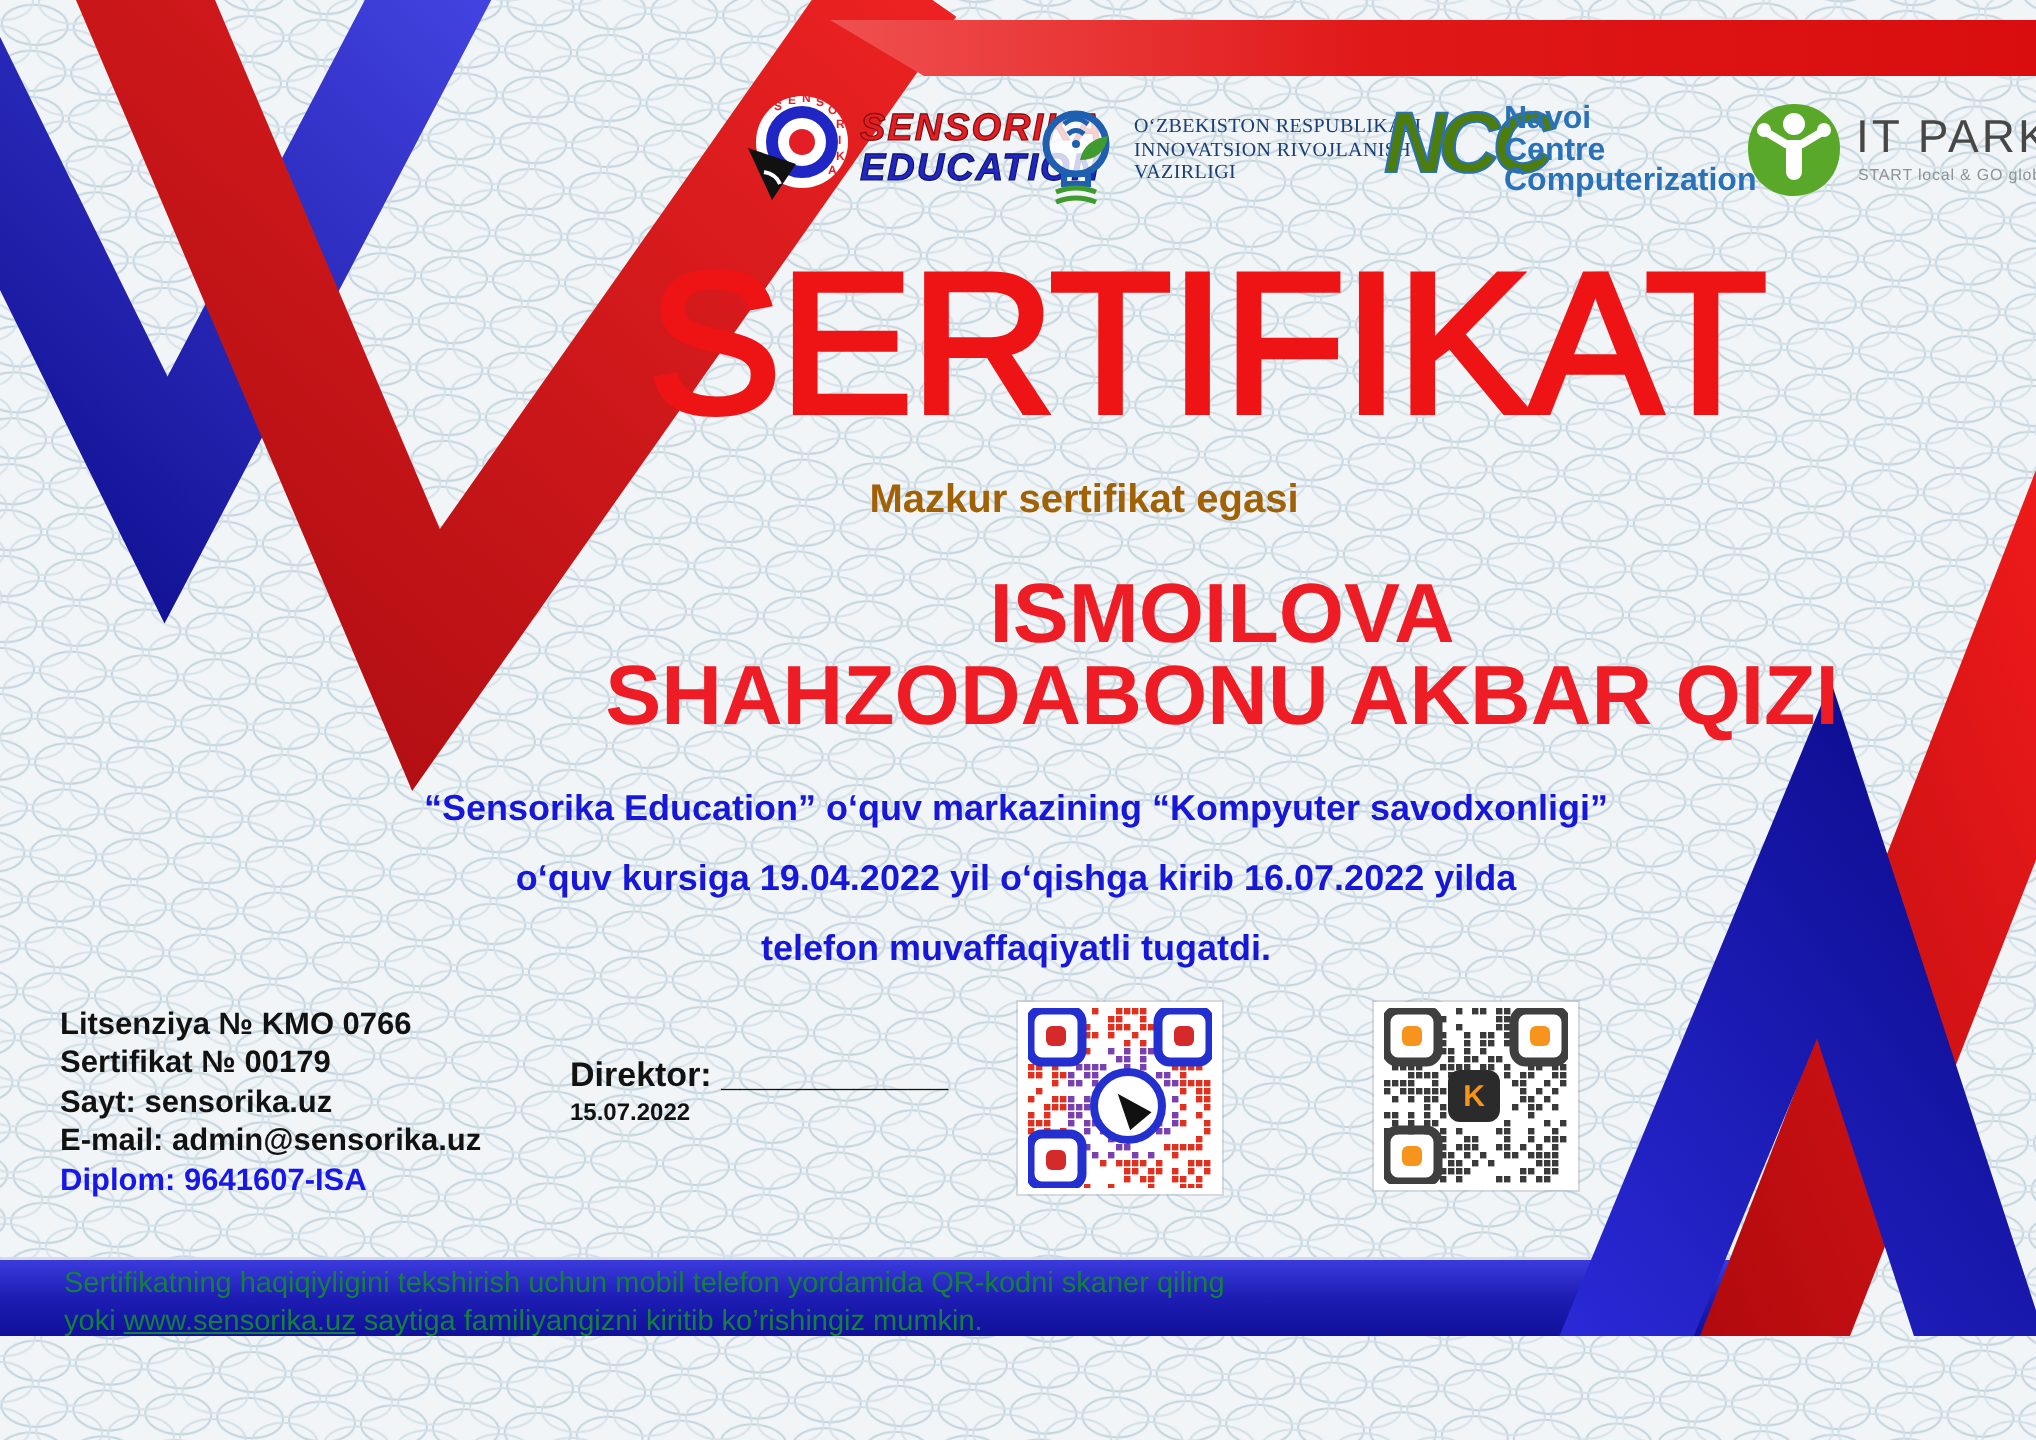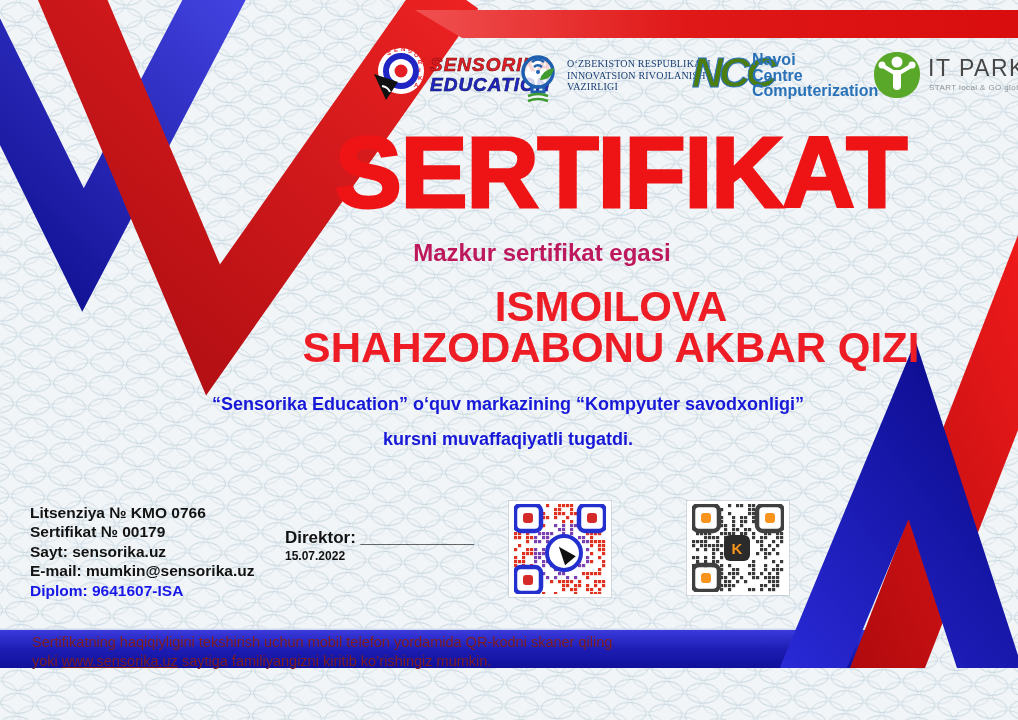--- a/index.html
+++ b/index.html
@@ -22,24 +22,24 @@
   .ministry-text{left:567px;top:58px;font-family:"Liberation Serif","DejaVu Serif",serif;
     font-weight:normal;font-size:10px;line-height:11.5px;color:#1a3e73;letter-spacing:.2px;white-space:nowrap;}
   .ncc-abbr{left:692px;top:50px;font-size:43px;font-weight:bold;font-style:italic;
     color:#4d7c0f;letter-spacing:-4px;line-height:44px;-webkit-text-stroke:1px #2a72b8;}
   .ncc-text{left:752px;top:52px;font-size:16px;font-weight:bold;line-height:15.5px;color:#2a72b8;white-space:nowrap;}
   .itpark-icon{left:872px;top:50px;width:50px;height:50px;}
   .itpark-name{left:928px;top:55px;font-size:23px;color:#474747;letter-spacing:1.5px;white-space:nowrap;}
   .itpark-tag{left:929px;top:83px;font-size:8px;color:#8d9296;letter-spacing:.4px;white-space:nowrap;}
 
   
-  .title{left:335px;top:122px;font-size:100px;font-weight:bold;letter-spacing:-1px;
+  .title{left:324px;top:122px;font-size:100px;font-weight:normal;letter-spacing:-1px;
     color:#ee1416;line-height:100px;white-space:nowrap;-webkit-text-stroke:3px #ee1416;}
-  .subtitle{left:542px;top:239px;transform:translateX(-50%);font-size:24px;font-weight:bold;
-    color:#be185d;white-space:nowrap;}
+  .subtitle{left:542px;top:239px;transform:translateX(-50%);font-size:20px;font-weight:bold;
+    color:#a16207;white-space:nowrap;}
   .holder{left:590px;top:286px;transform:translateX(-50%);text-align:center;
     font-size:42px;font-weight:bold;color:#ee1c24;line-height:41px;white-space:nowrap;margin-left:21px;}
   .body-text{left:508px;top:387px;transform:translateX(-50%);text-align:center;
     font-size:18px;font-weight:bold;color:#1717d8;line-height:35px;white-space:nowrap;}
 
   
   .details{left:30px;top:503px;font-size:15.5px;font-weight:bold;line-height:19.4px;color:#121212;white-space:nowrap;}
   .details .accent{color:#1717e8;}
   .sig{left:285px;top:528px;font-size:17px;font-weight:bold;color:#121212;white-space:nowrap;}
   .sig-date{left:285px;top:549px;font-size:12px;font-weight:bold;color:#121212;}
@@ -51,21 +51,21 @@
   .qr-inner{position:absolute;left:5px;top:3px;}
   .qr-center{position:absolute;display:flex;align-items:center;justify-content:center;}
   .qr1 .qr-center{left:36px;top:33px;width:30px;height:30px;border-radius:50%;
     background:#fff;border:4px solid #2330cf;}
   .qr1 .cursor{width:0;height:0;border-left:7px solid transparent;border-right:7px solid transparent;
     border-bottom:18px solid #111;transform:rotate(-40deg) translateY(1px);}
   .qr2 .qr-center{left:37px;top:34px;width:26px;height:26px;border-radius:6px;background:#2b2b2b;}
   .qr2 .kletter{color:#f7941d;font-weight:bold;font-size:15px;}
 
   
-  .footer-text{left:32px;top:633px;font-size:14.5px;color:#7f1d1d;line-height:18.5px;white-space:nowrap;}
+  .footer-text{left:32px;top:633px;font-size:14.5px;color:#15803d;line-height:18.5px;white-space:nowrap;}
   .footer-text .lnk{text-decoration:underline;margin-top:16px;}
 </style>
 </head>
 <body>
 
 <div class="stage">
 
   <svg class="layer" aria-hidden="true">
     <defs>
       <pattern id="gpat" width="36" height="23" patternUnits="userSpaceOnUse" patternTransform="rotate(3)">
@@ -186,28 +186,29 @@
   <div class="abs itpark-tag">START local &amp; GO global</div>
 
   <div class="abs title">SERTIFIKAT</div>
   <div class="abs subtitle">Mazkur sertifikat egasi</div>
   <div class="abs holder">
     <div>ISMOILOVA</div>
     <div>SHAHZODABONU AKBAR QIZI</div>
   </div>
   <div class="abs body-text">
     <div>“Sensorika Education” o‘quv markazining “Kompyuter savodxonligi”</div>
-    <div>kursni muvaffaqiyatli tugatdi.</div>
+    <div>o‘quv kursiga 19.04.2022 yil o‘qishga kirib 16.07.2022 yilda</div>
+    <div>telefon muvaffaqiyatli tugatdi.</div>
   </div>
 
   <div class="abs details" id="details-block">
       <div>Litsenziya № KMO 0766</div>
       <div>Sertifikat № 00179</div>
       <div>Sayt: sensorika.uz</div>
-      <div>E-mail: mumkin@sensorika.uz</div>
+      <div>E-mail: admin@sensorika.uz</div>
       <div class="accent">Diplom: 9641607-ISA</div>
     </div>
 
   <div class="abs sig">
     <span>Direktor:</span>
     <span>____________</span>
   </div>
   <div class="abs sig-date">15.07.2022</div>
 
   <div class="abs qr-tile qr1">

